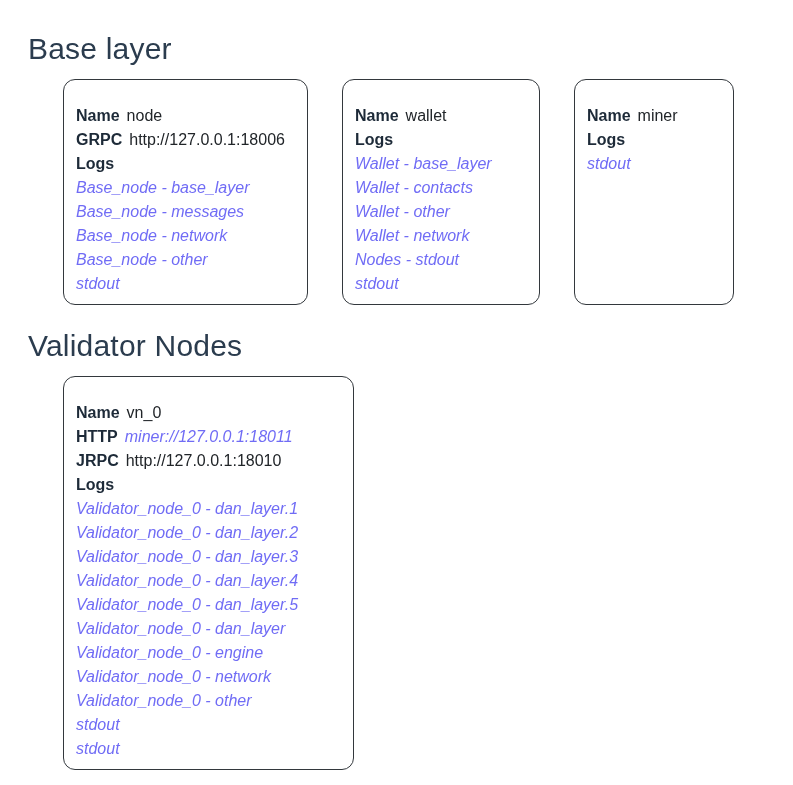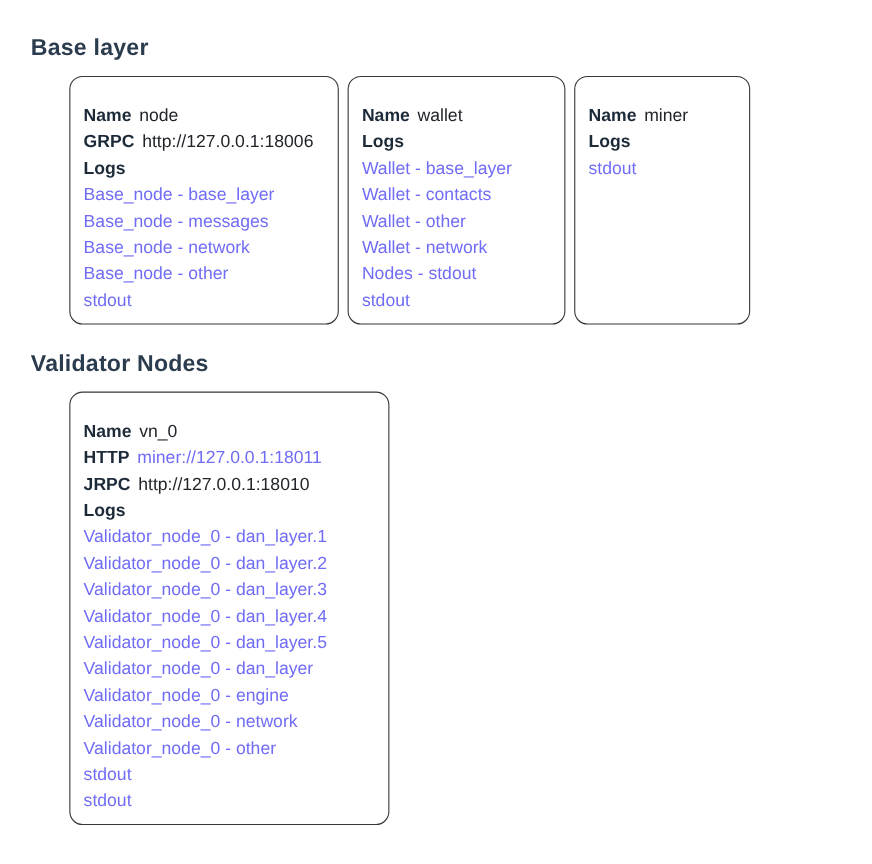--- a/index.html
+++ b/index.html
@@ -13,29 +13,29 @@
   }
   * { box-sizing: border-box; margin: 0; padding: 0; }
   html, body {
     width: 793px;
     background: var(--page-bg);
     font-family: "Liberation Sans", sans-serif;
     color: var(--text);
   }
   main { padding: 8px 28px 20px 28px; }
   h2.section-title {
-    font-size: 21px;
-    font-weight: 700;
+    font-size: 30px;
+    font-weight: 400;
     color: var(--heading);
     margin: 24px 0 13px 0;
     letter-spacing: 0.2px;
   }
   .cards-row {
     display: flex;
-    gap: 8px;
+    gap: 34px;
     margin-left: 10px;
     align-items: stretch;
     padding-left: 25px;
   }
   .card {
     border: 1px solid var(--card-border);
     border-radius: 12px;
     padding: 24px 12px 8px 12px;
     font-size: 16px;
     line-height: 24px;
@@ -51,20 +51,21 @@
     color: var(--label);
     margin-right: 7px;
   }
   .val { color: var(--text); }
   a.log, a.val-link {
     display: block;
     color: var(--link);
     text-decoration: none;
     cursor: pointer;
     white-space: nowrap;
+    font-style: italic;
   }
   a.val-link {
     display: inline;
     color: var(--link);
   }
   .mine-btn {
     display: block;
     width: 100%;
     margin-top: 3px;
     height: 38px;

